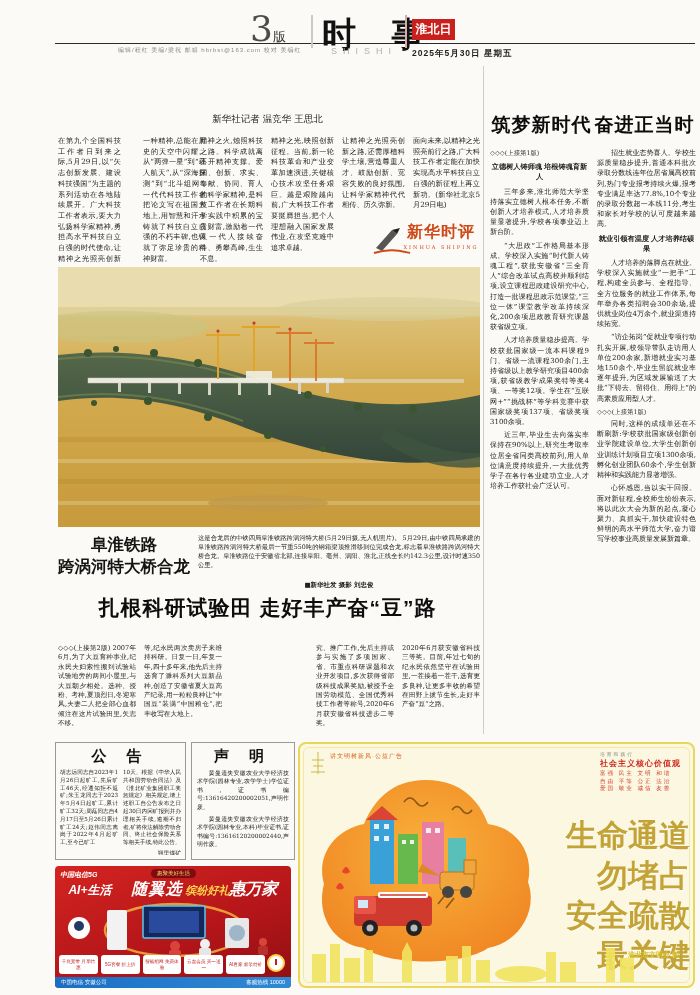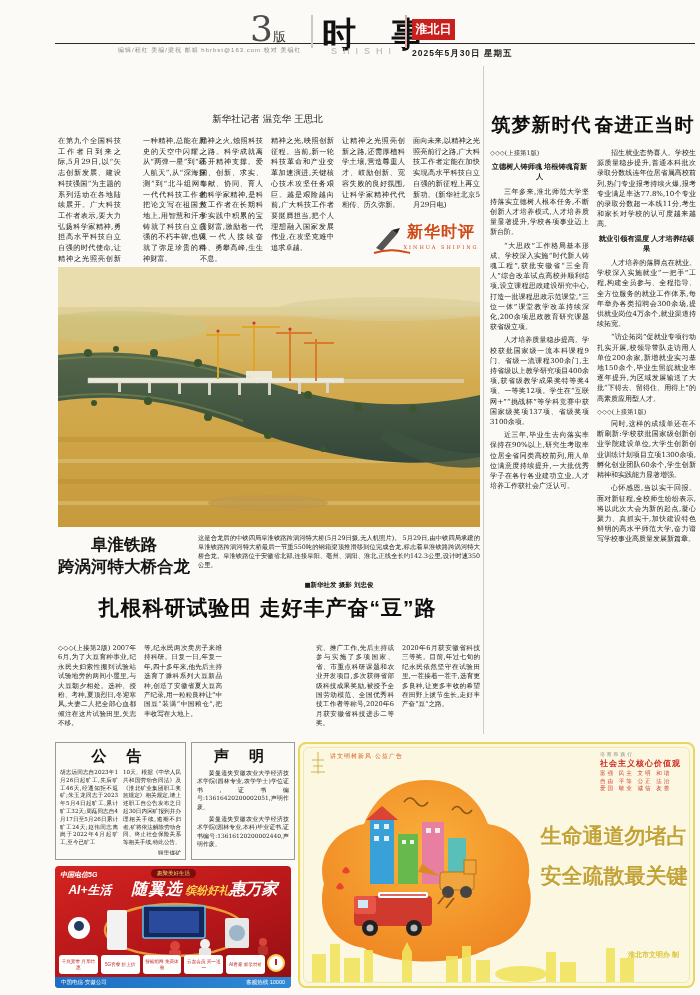--- a/index.html
+++ b/index.html
@@ -91,22 +91,22 @@
   
   .fire{left:298px;top:742px;width:397px;height:246px;background:#fcf7e1;border:2px solid #e9d75c;
         border-radius:8px;box-sizing:border-box;}
   .fire-inner{position:absolute;left:3px;top:3px;right:3px;bottom:3px;border:1px solid #f0e9a8;border-radius:6px;}
   .fire-badge{position:absolute;left:30px;top:8px;color:#d9601f;font-size:6px;letter-spacing:1px;
               font-family:"Liberation Sans",sans-serif;}
   .fire-values{position:absolute;right:12px;top:7px;text-align:left;font-family:"Liberation Sans",sans-serif;}
   .fv-intro{font-size:4.8px;color:#8a8a80;letter-spacing:2px;}
   .fv-title{font-size:8px;color:#cf2a1f;font-weight:900;letter-spacing:1px;margin:1px 0;}
   .fv-line{font-size:5.6px;color:#d0362a;letter-spacing:2px;line-height:7.5px;}
-  .fire-slogan{position:absolute;left:238px;top:72px;width:152px;text-align:center;
-               font-family:"Liberation Sans",sans-serif;font-weight:900;font-size:21px;
+  .fire-slogan{position:absolute;left:238px;top:72px;width:152px;text-align:right;
+               font-family:"Liberation Sans",sans-serif;font-weight:900;font-size:31px;
                color:#c3a335;line-height:40px;text-shadow:0 1px 0 #fff;}
   .fire-credit{position:absolute;right:14px;bottom:26px;font-size:7px;color:#d9c435;
                font-weight:bold;font-family:"Liberation Sans",sans-serif;}
   .fire-blob{position:absolute;left:12px;top:32px;}
   .fire-sky{position:absolute;left:6px;bottom:4px;}
   .pagoda{position:absolute;left:8px;top:6px;}
 </style>
 </head>
 <body>
 

